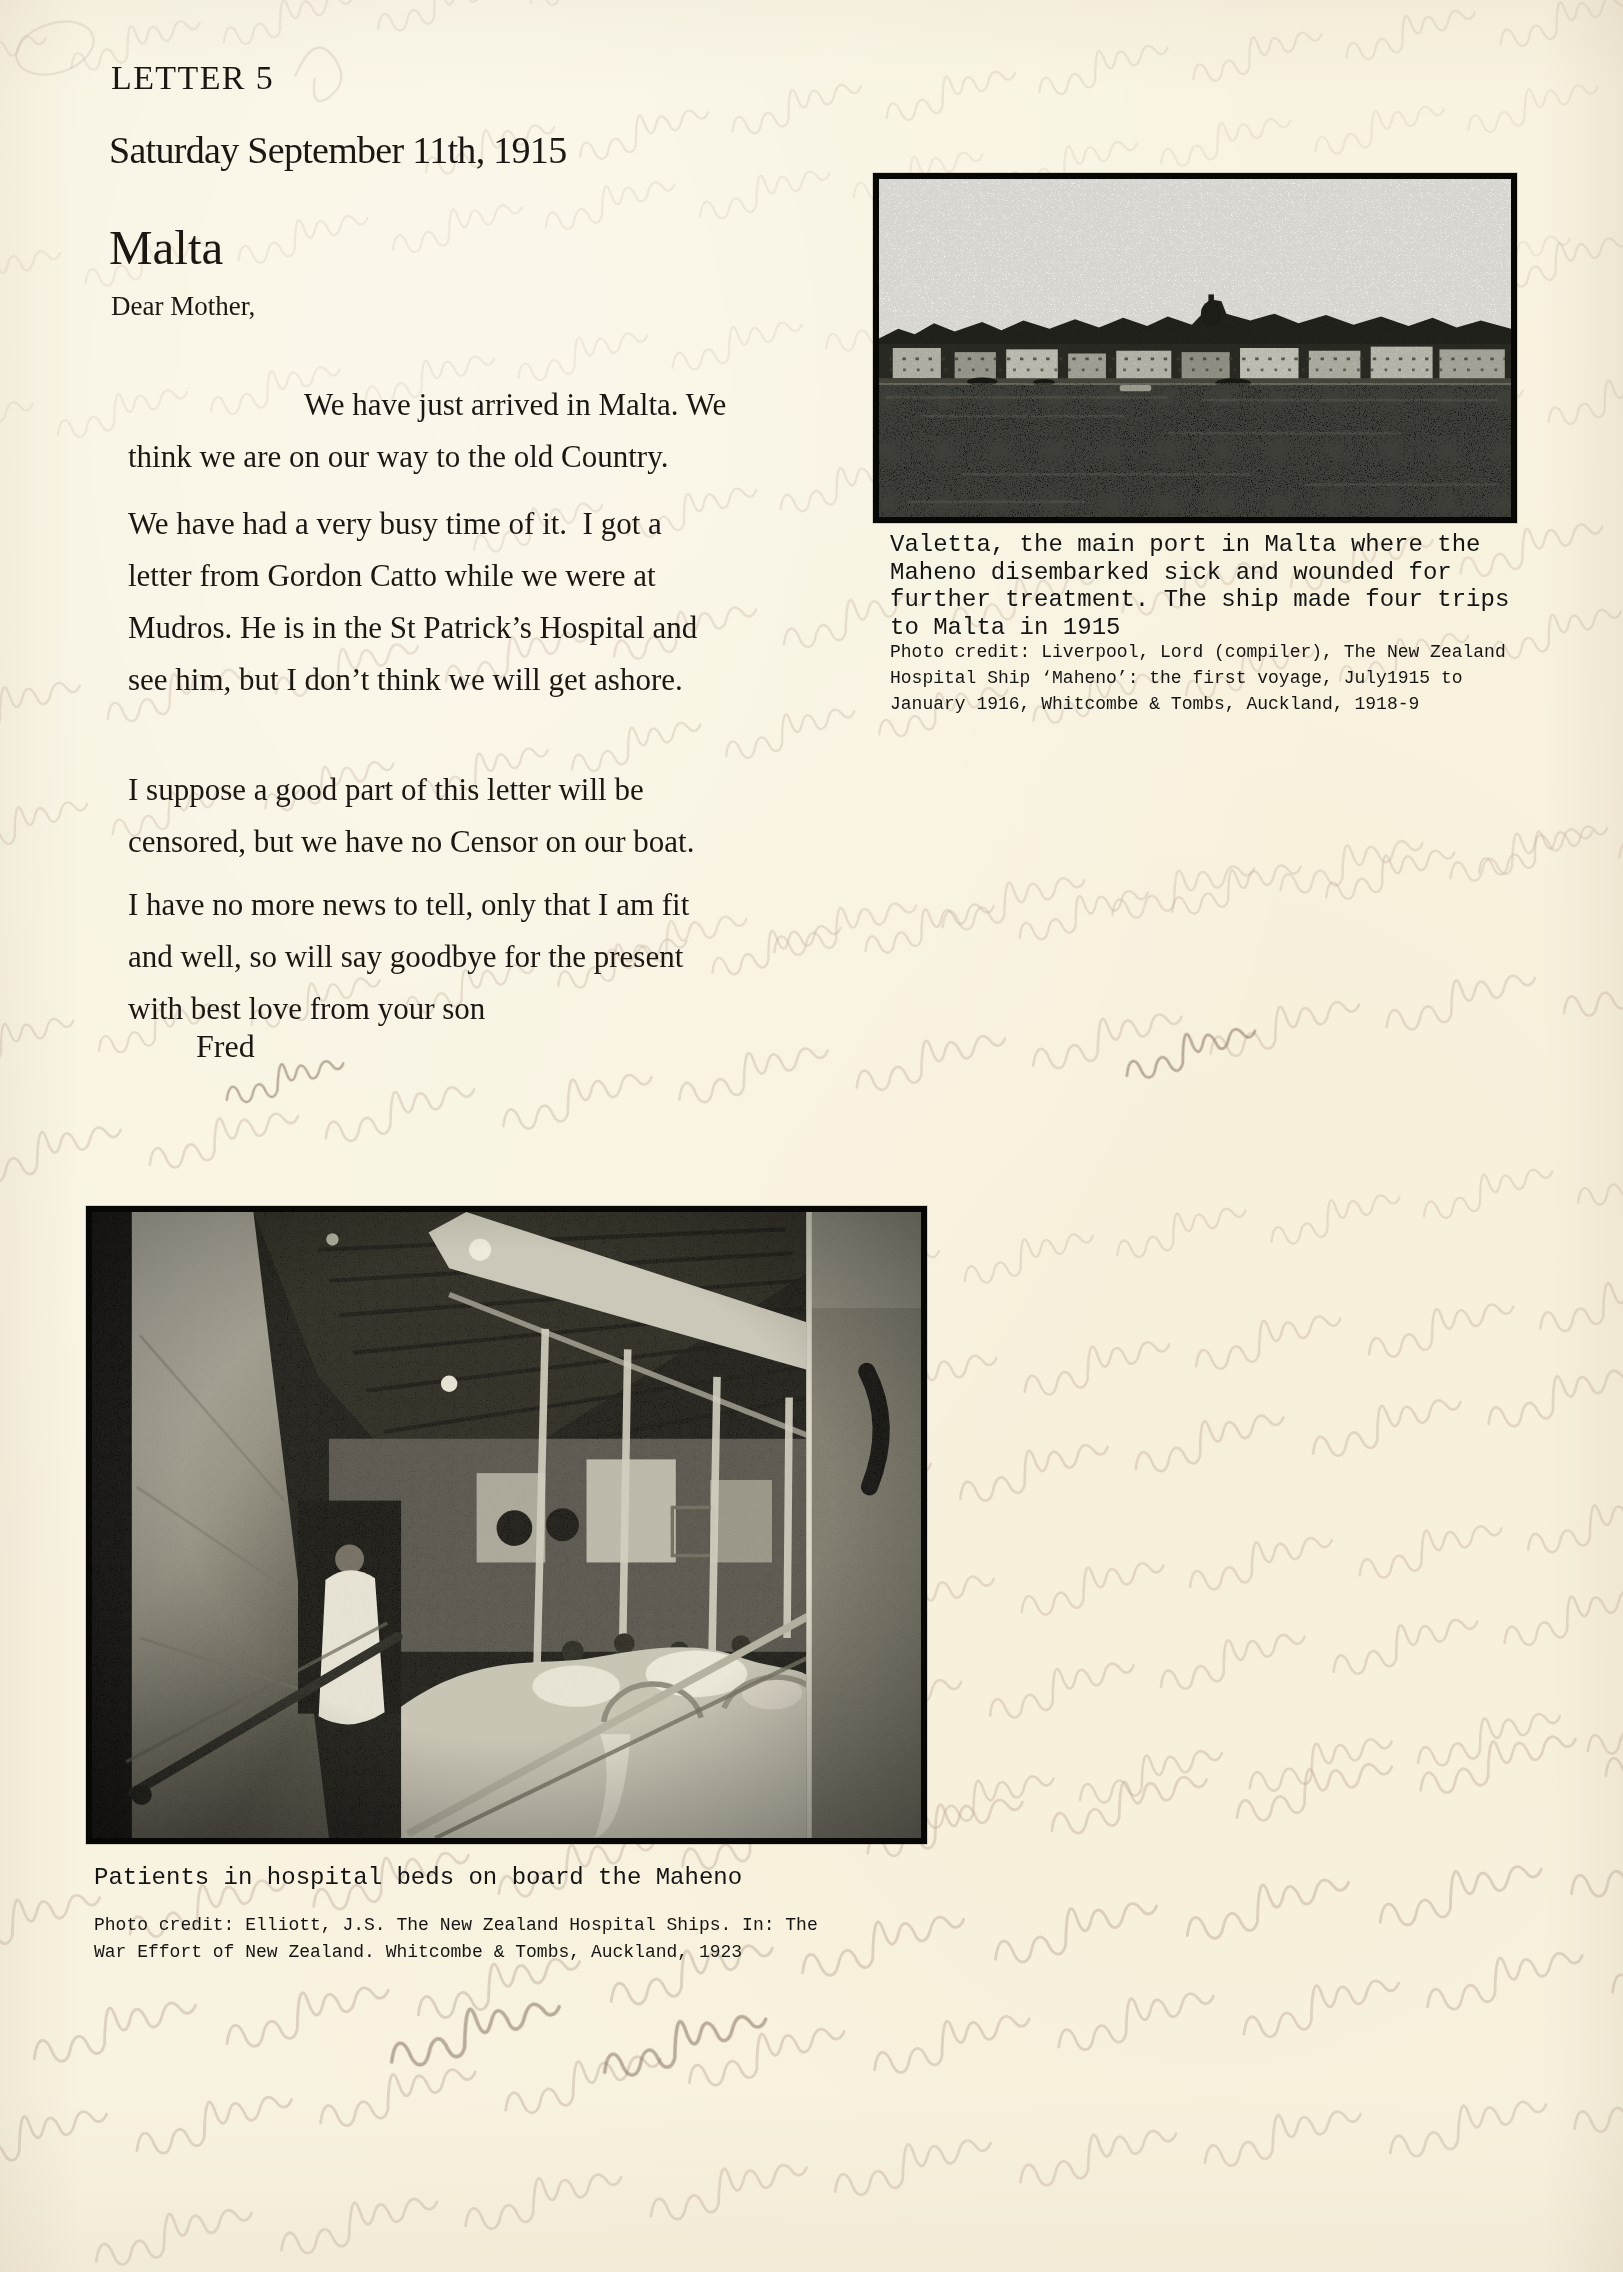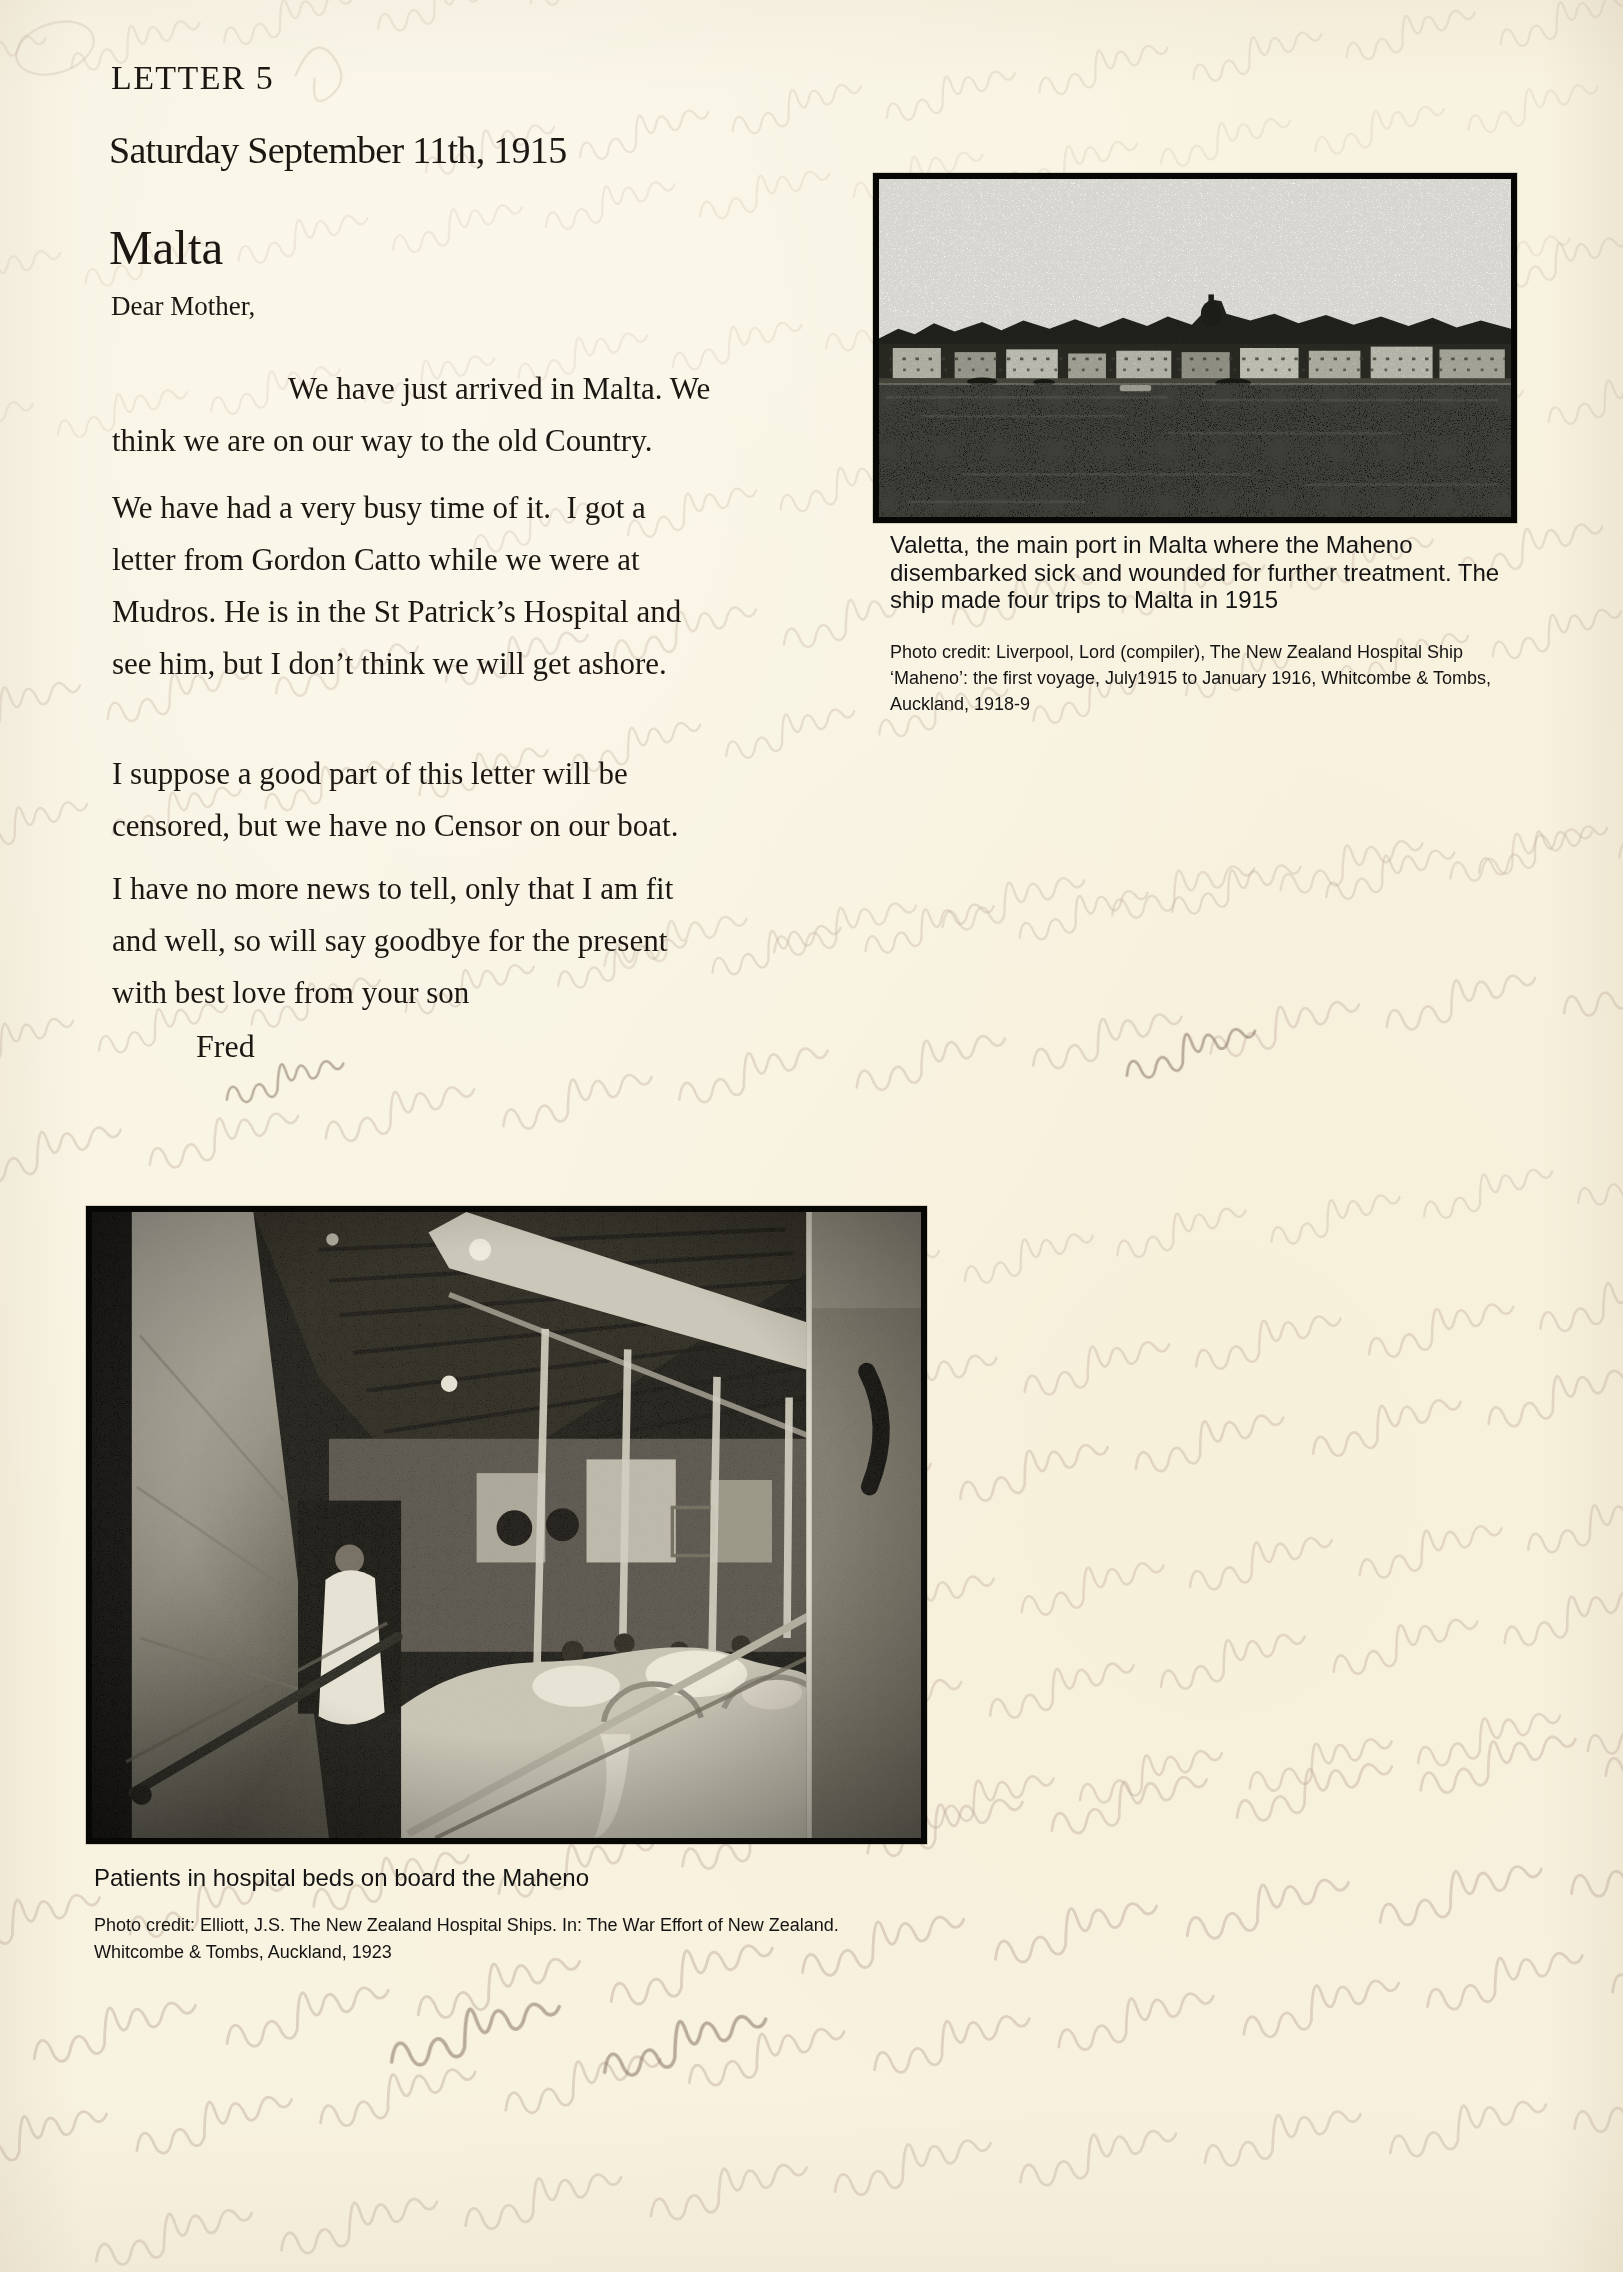--- a/index.html
+++ b/index.html
@@ -12,30 +12,30 @@
       linear-gradient(90deg, rgba(130,100,70,0.07), rgba(130,100,70,0) 5%, rgba(130,100,70,0) 95%, rgba(130,100,70,0.09)),
       linear-gradient(180deg, rgba(130,100,70,0.05), rgba(130,100,70,0) 4%, rgba(130,100,70,0) 92%, rgba(150,120,90,0.07));
     font-family:"Liberation Serif", serif; color:#1c1712;
   }
   .hw-layer { position:absolute; left:0; top:0; width:1623px; height:2273px; }
   .abs { position:absolute; }
   .letter-label   { left:111px; top:59px;  font-size:34px; letter-spacing:1.4px; }
   .date-heading   { left:109px; top:128px; font-size:38px; font-weight:normal; margin:0; letter-spacing:-0.7px; }
   .loc-heading    { left:109px; top:219px; font-size:49px; font-weight:normal; margin:0; }
   .salutation     { left:111px; top:291px; font-size:27px; margin:0; }
-  .para           { left:112px; margin:0; font-size:31px; line-height:52px; }
+  .para           { left:112px; margin:16px; font-size:31px; line-height:52px; }
   .para-line      { white-space:pre; }
   .indent-first   { padding-left:176px; }
   .p1 { top:363px; } .p2 { top:482px; } .p3 { top:748px; } .p4 { top:863px; }
   .signature      { left:196px; top:1028px; font-size:32px; }
   figure.photo    { margin:0; background:#000; border:6.2px solid #070705; box-shadow:0 0 0 0.7px rgba(60,50,30,0.25); }
   .photo1 { left:873px; top:173px; width:632px; height:338px; }
   .photo2 { left:86px;  top:1206px; width:829px; height:626px; border-width:6.9px; }
   .photo svg { display:block; width:100%; height:100%; }
-  .caption, .credit { font-family:Liberation Sans, sans-serif; color:#141414; }
+  .caption, .credit { font-family:Liberation Mono, monospace; color:#141414; }
   .caption1 { left:890px; top:531px; width:622px;  font-size:24px; line-height:27.5px; }
   .credit1  { left:890px; top:639px; width:649px;  font-size:18px; line-height:26px; }
   .caption2 { left:94px;  top:1864px; width:825px; font-size:24px; line-height:27.5px; }
   .credit2  { left:94px;  top:1912px; width:766px; font-size:18px; line-height:27px; }
 </style>
 </head>
 <body>
 
 <div class="page">
 

